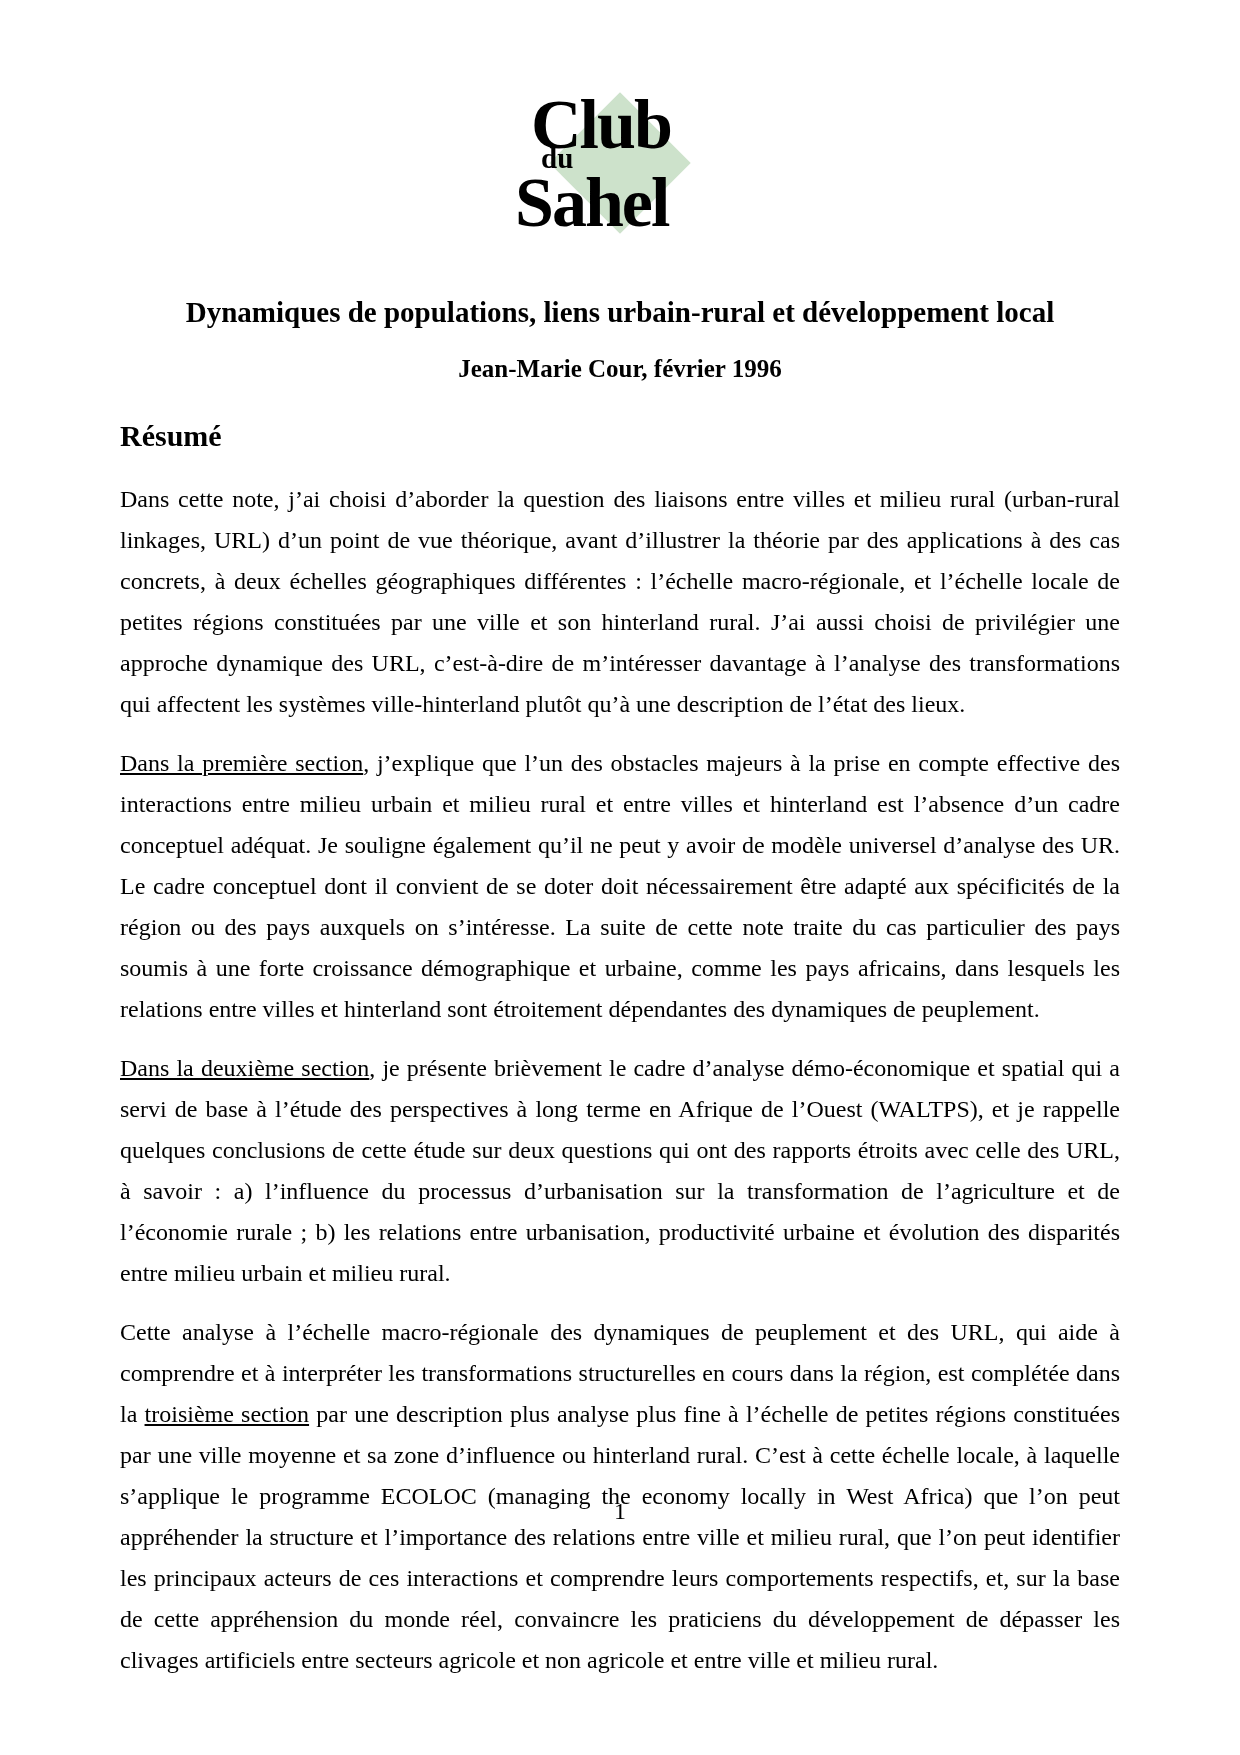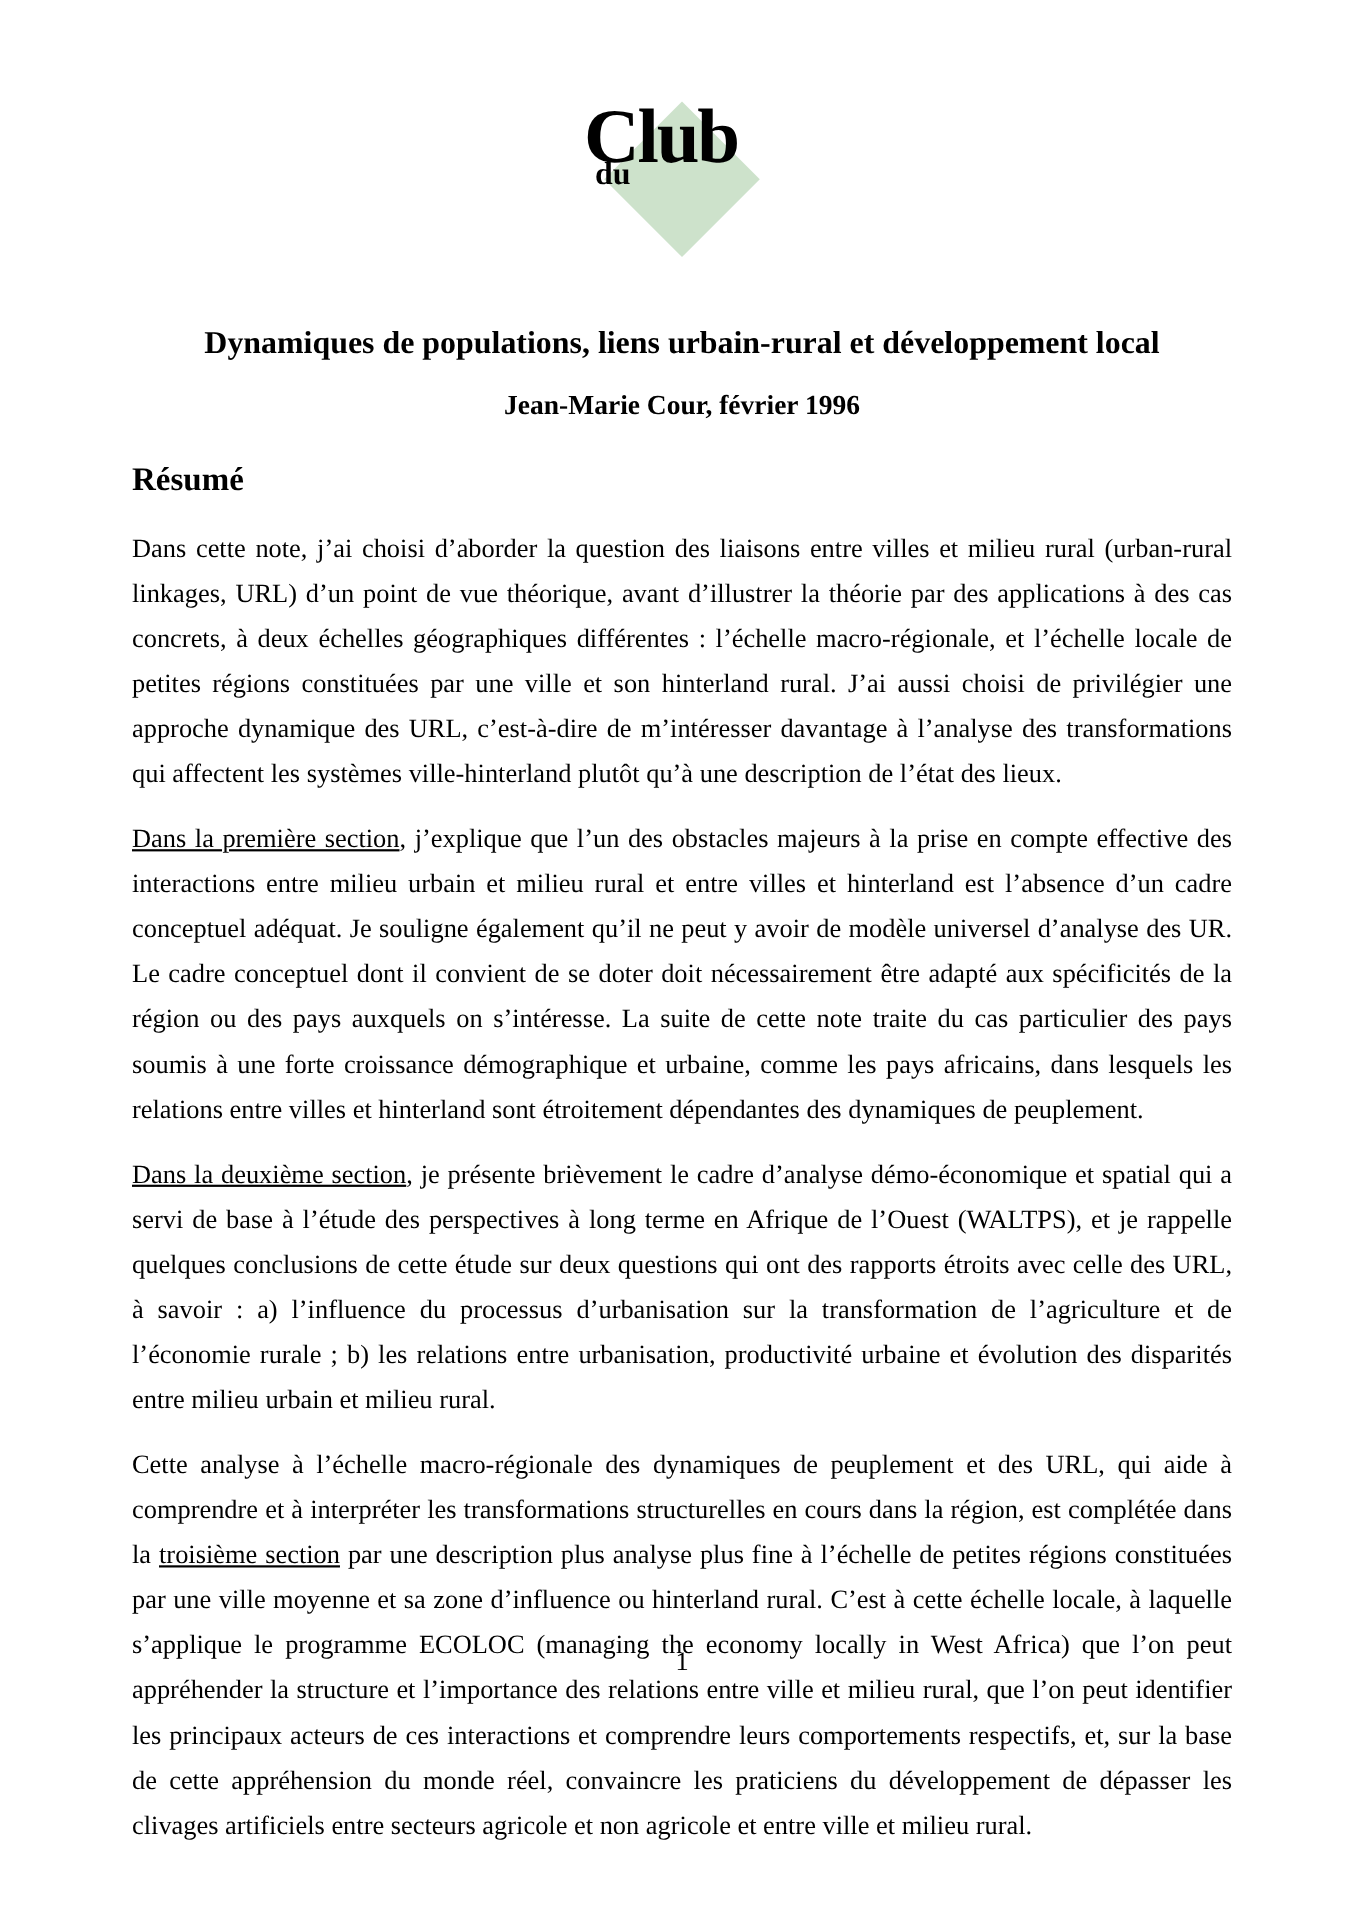--- a/index.html
+++ b/index.html
@@ -82,20 +82,21 @@
 </style>
 </head>
 <body>
 
 <div class="page">
 
   <div class="logo">
     <div class="diamond" style="background: rgb(205, 226, 203);"></div>
     <div class="logo-word w-club">Club</div>
     <div class="logo-word w-du">du</div>
+    <div class="logo-word w-sahel">Sahel</div>
   </div>
 
   <h1 class="title">Dynamiques de populations, liens urbain-rural et développement local</h1>
 
   <div class="byline">Jean-Marie Cour, février 1996</div>
 
   <h2 class="heading">Résumé</h2>
 
   <p class="body">Dans cette note, j’ai choisi d’aborder la question des liaisons entre villes et milieu rural (urban-rural linkages, URL) d’un point de vue théorique, avant d’illustrer la théorie par des applications à des cas concrets, à deux échelles géographiques différentes : l’échelle macro-régionale, et l’échelle locale de petites régions constituées par une ville et son hinterland rural. J’ai aussi choisi de privilégier une approche dynamique des URL, c’est-à-dire de m’intéresser davantage à l’analyse des transformations qui affectent les systèmes ville-hinterland plutôt qu’à une description de l’état des lieux.</p>
 

